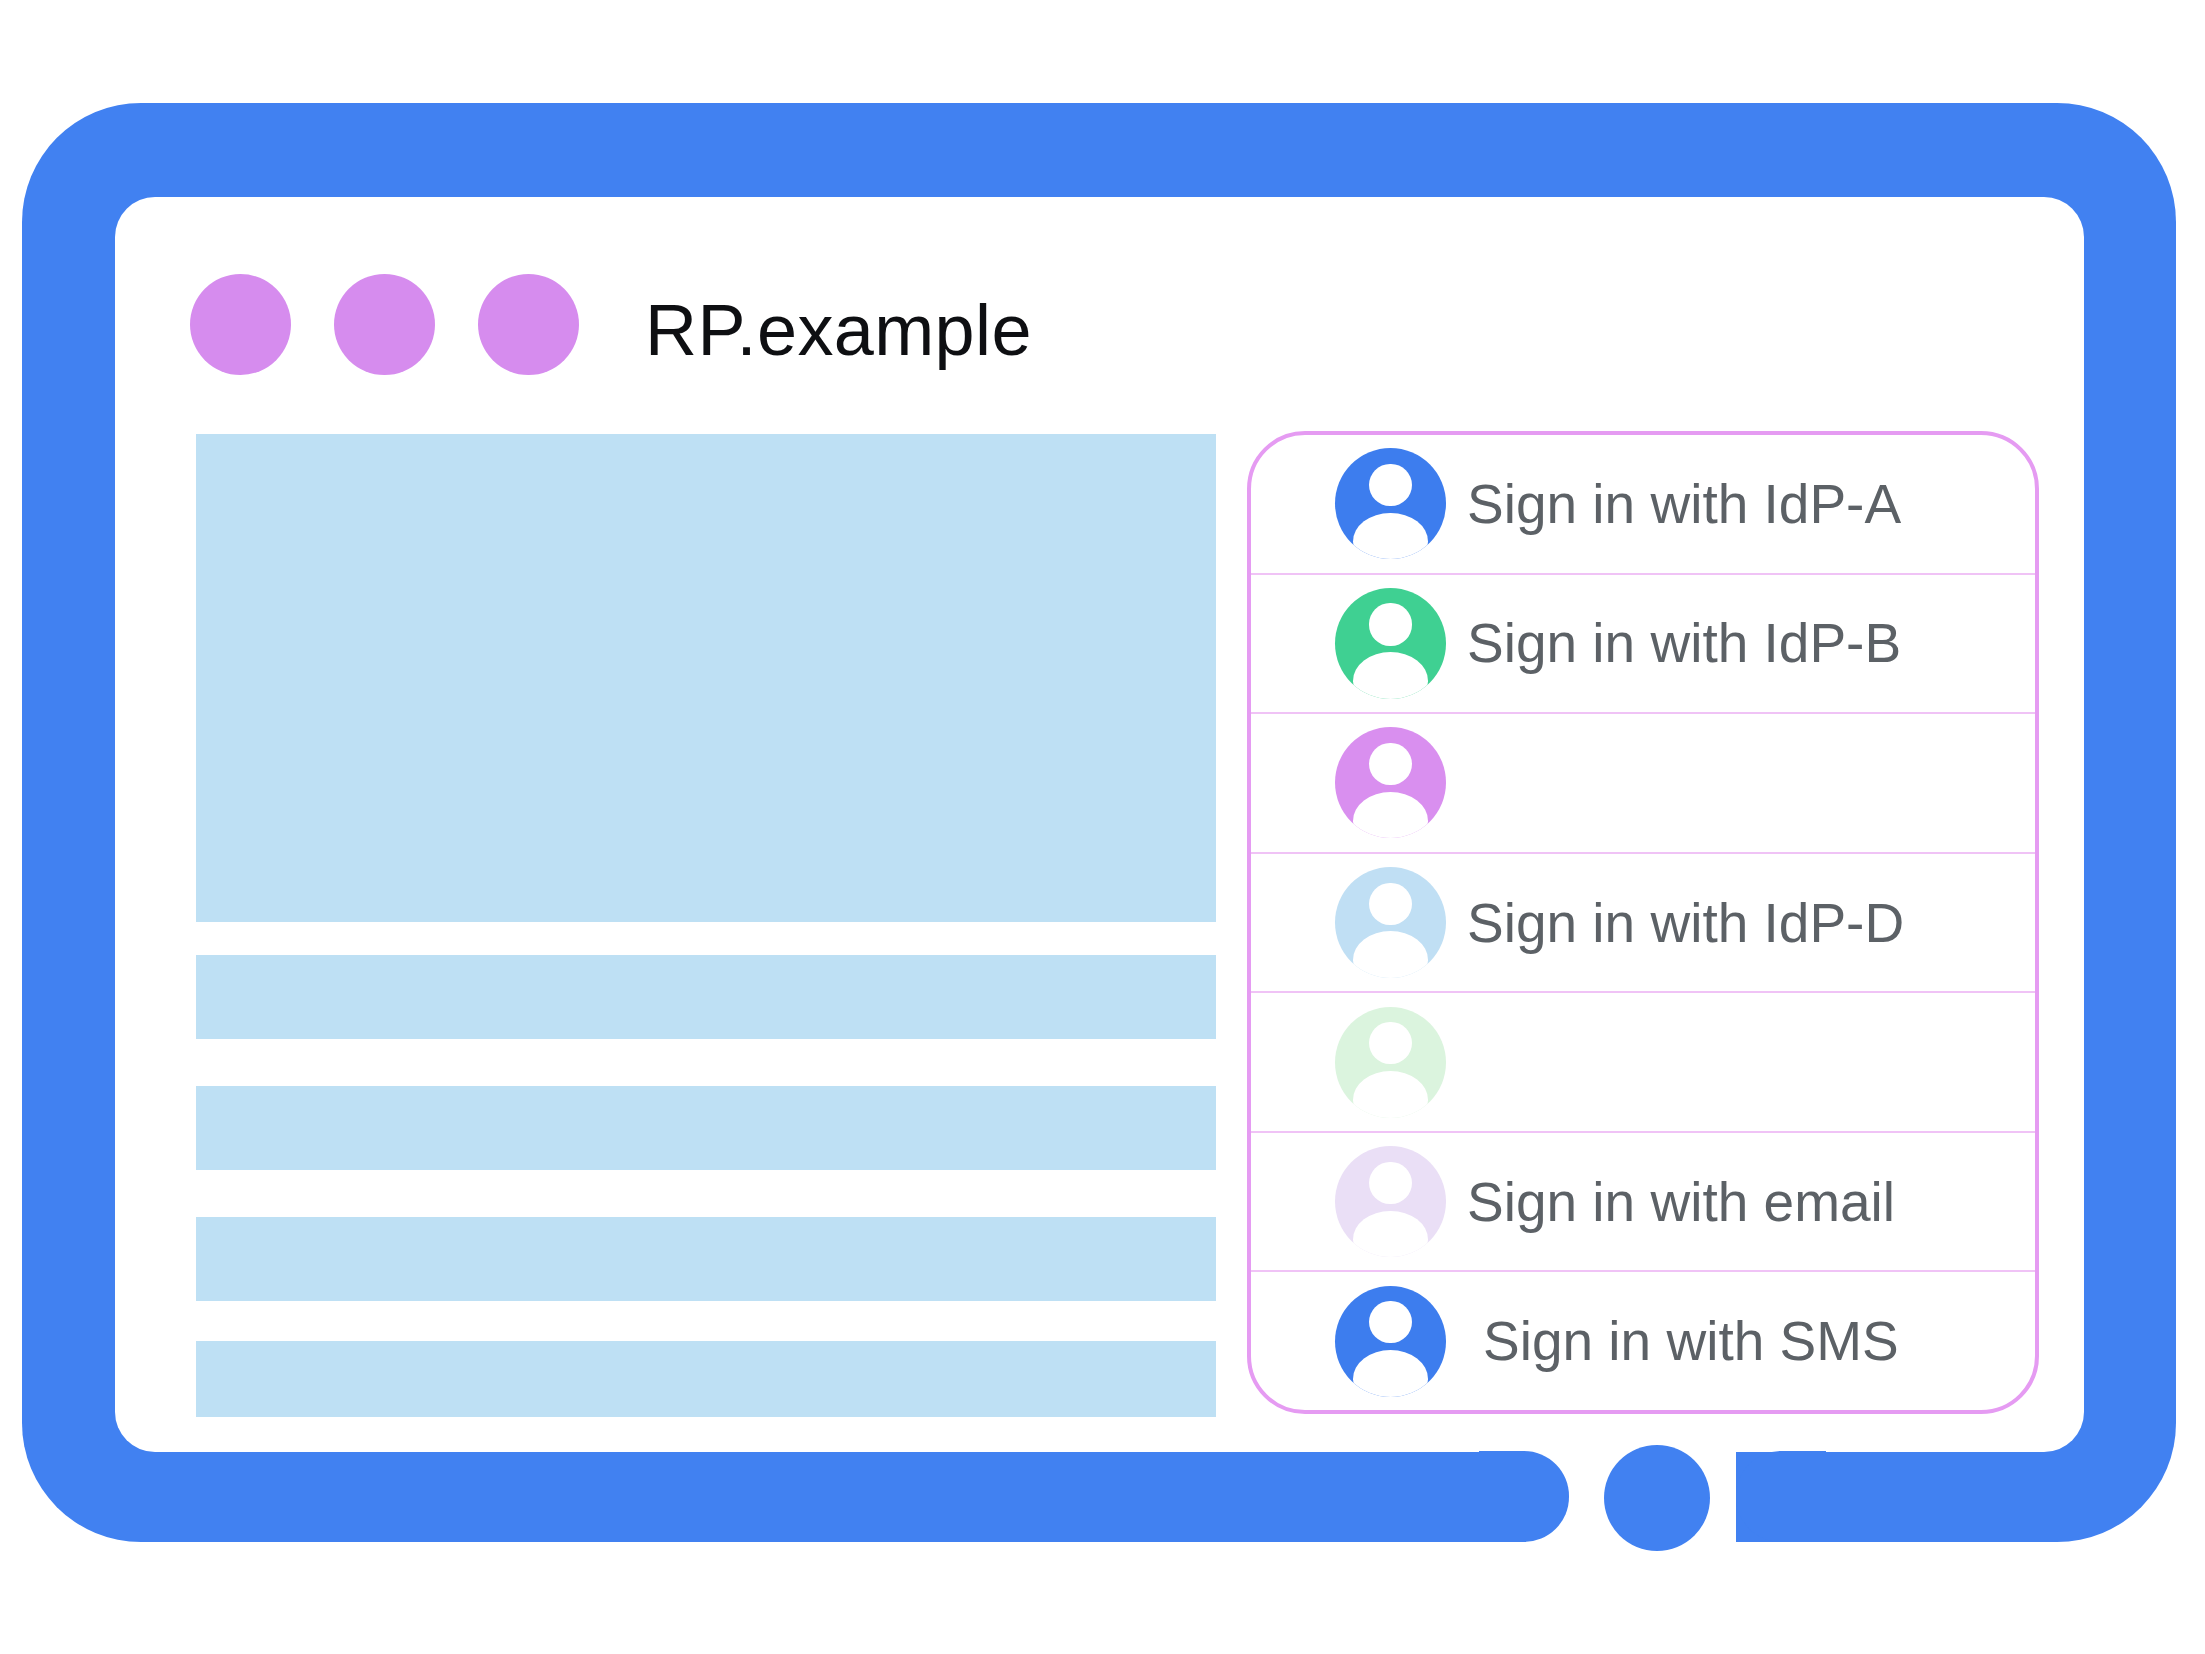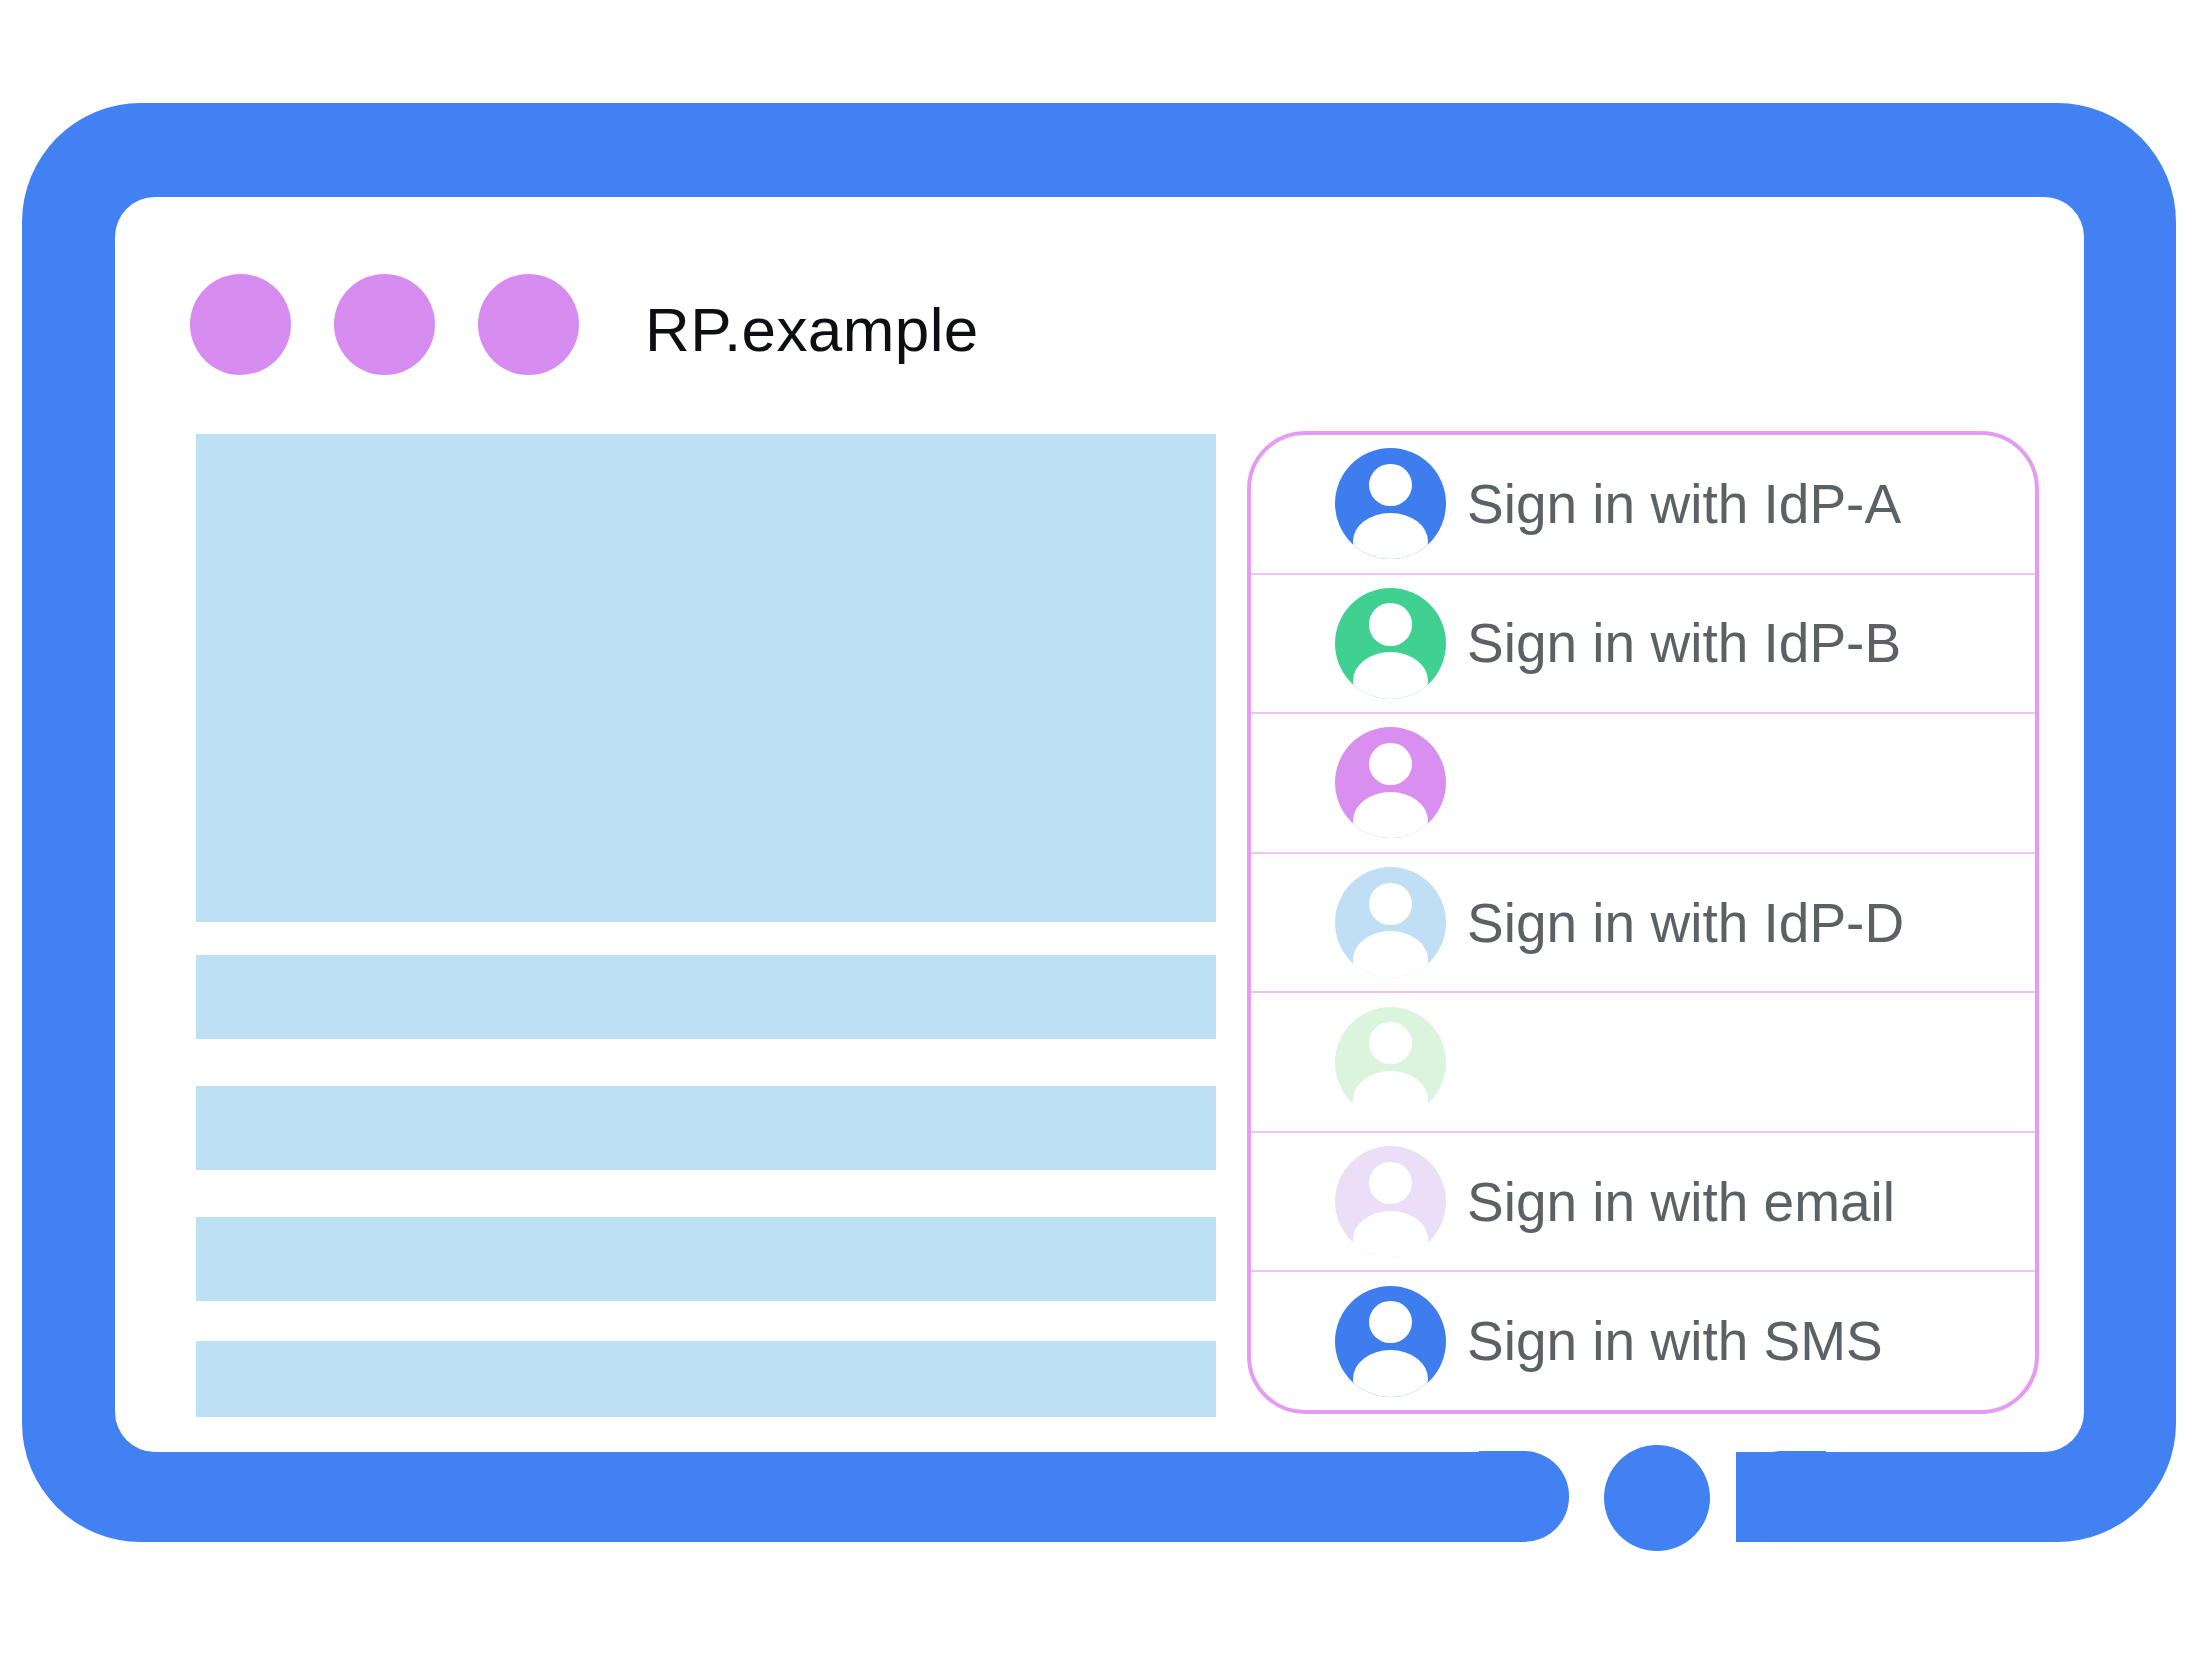--- a/index.html
+++ b/index.html
@@ -63,21 +63,21 @@
     border-radius: 50%;
     background: var(--dot-purple, #D68CEE);
   }
   .dot-1 { left: 190px; }
   .dot-2 { left: 334px; }
   .dot-3 { left: 478px; }
   .site-title {
     position: absolute;
     left: 645px; top: 291px;
     height: 78px; line-height: 78px;
-    font-size: 62px;
+    font-size: 72px;
     font-weight: 500;
     color: #0E0F12;
     letter-spacing: 0.4px;
     white-space: nowrap;
   }
 
   
   .ph {
     position: absolute;
     left: 196px;
@@ -104,21 +104,21 @@
     flex-direction: column;
   }
   .signin-row {
     flex: 1 1 0;
     display: flex;
     align-items: center;
     border-bottom: 2.6px solid var(--divider-pink, #F0C3F6);
     cursor: pointer;
     padding-left: 18px;
   }
-  .signin-row:last-child { border-bottom: none; }
+  .signin-row:last-child { border-bottom: none; gap: 16px; }
   .avatar {
     position: relative;
     flex: 0 0 auto;
     margin-left: 66px;
     width: 111px; height: 111px;
     border-radius: 50%;
     overflow: hidden;
   }
   .avatar .head {
     position: absolute;

